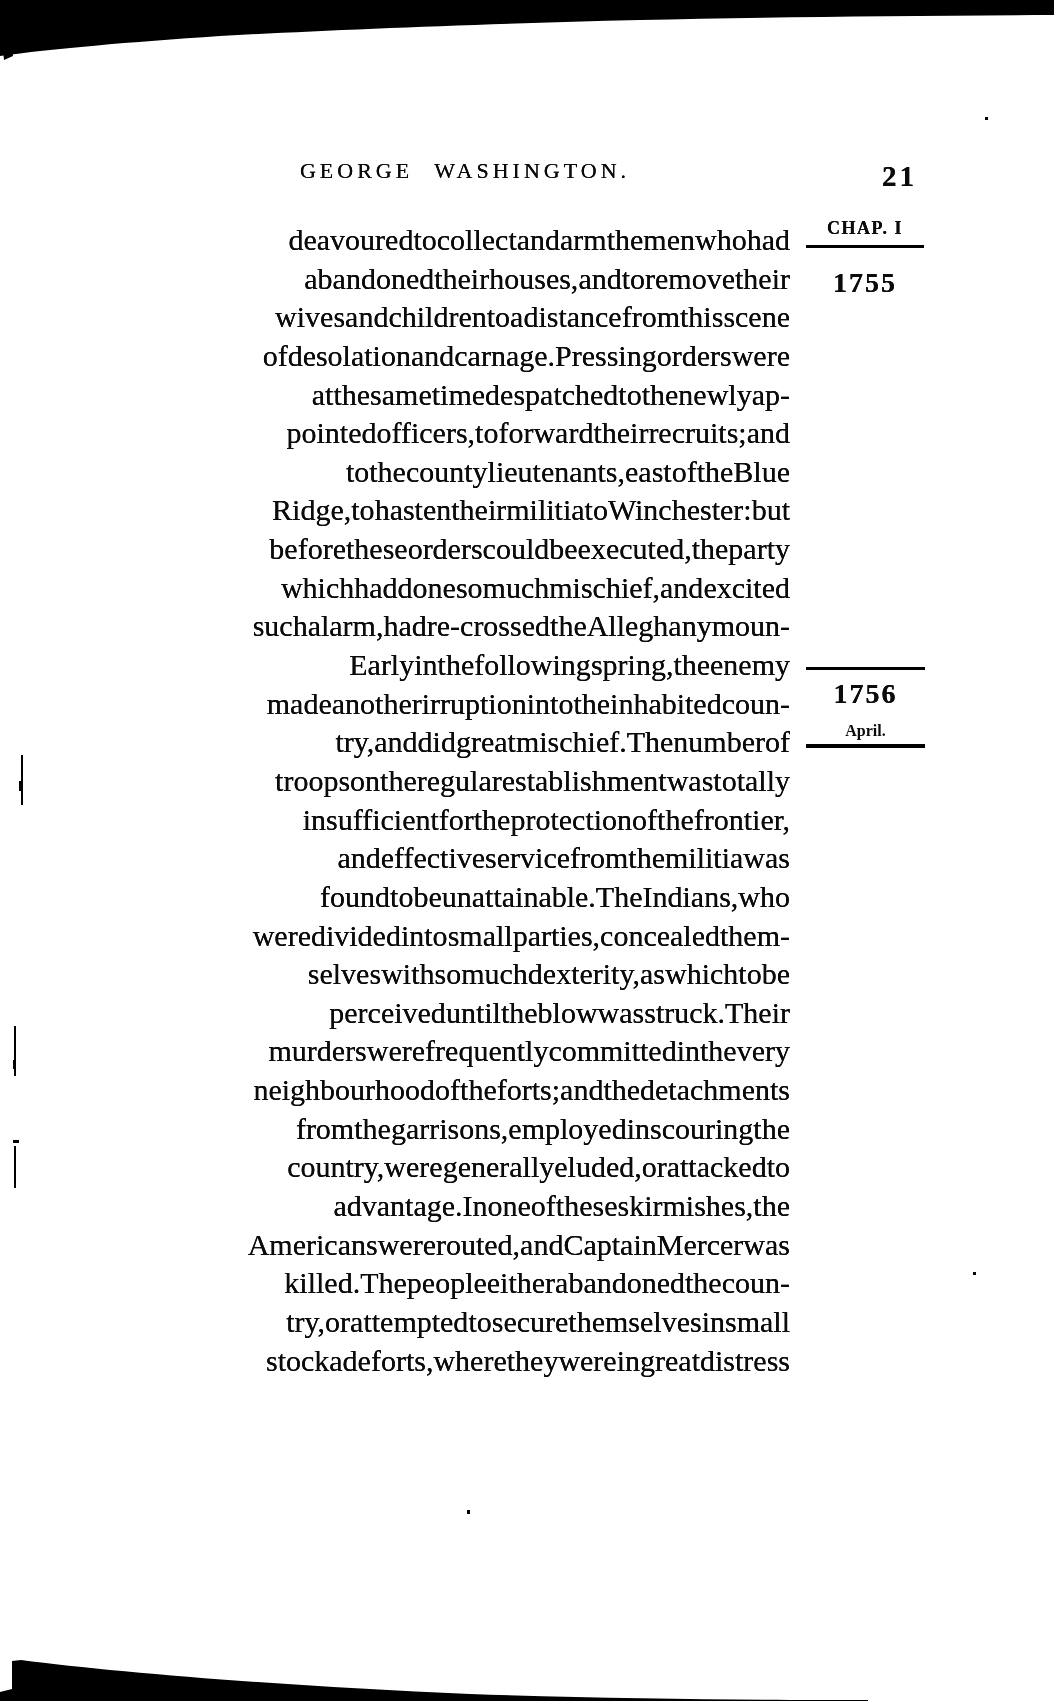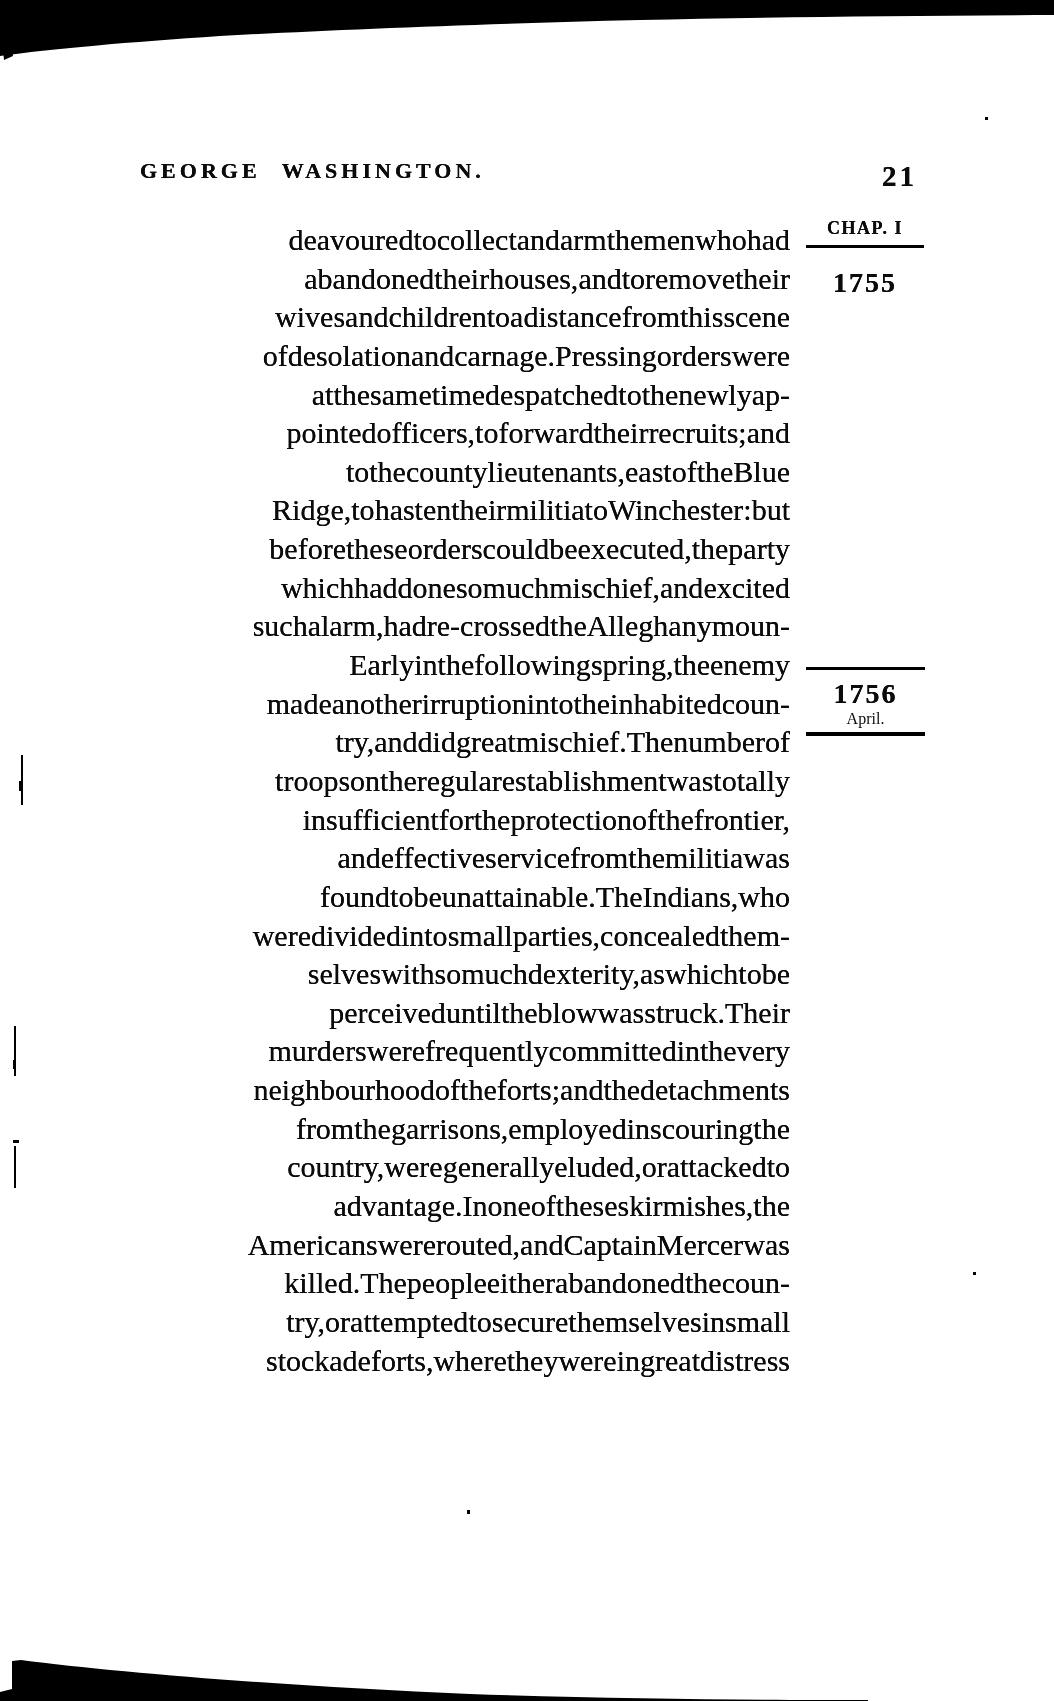--- a/index.html
+++ b/index.html
@@ -3,22 +3,22 @@
 <meta charset="utf-8">
 <style>
   html,body{margin:0;padding:0;}
   body{
     width:1054px;height:1701px;position:relative;background:#ffffff;
     font-family:"Liberation Serif", serif;color:#0b0b0b;overflow:hidden;
   }
   .abs{position:absolute;}
   
   .running-header{
-    left:140px;top:158px;width:650px;
-    font-size:22px;letter-spacing:4px;word-spacing:12px;font-weight:bold;
+    left:140px;top:158px;width:650px;text-align:center;
+    font-size:22px;letter-spacing:4px;word-spacing:12px;font-weight:normal;
     text-shadow:0 0 0.4px #000;
   }
   .page-number{
     left:882px;top:160px;font-size:29px;font-weight:bold;letter-spacing:3px;
     text-shadow:0 0 0.4px #000;
   }
   
   .body-text{
     left:140px;top:221px;width:650px;font-size:30px;
     text-shadow:0 0 0.45px #000;
@@ -27,21 +27,21 @@
   .line.no-justify{justify-content:flex-start;}
   .line.indent{padding-left:31px;}
   
   .margin-note-1{left:806px;top:218px;width:118px;text-align:center;}
   .chapter-label{font-size:18px;font-weight:bold;letter-spacing:1.5px;text-shadow:0 0 0.4px #000;}
   .rule{height:3px;background:#000;margin:0;}
   .margin-note-1 .rule{margin-top:6px;}
   .year-1755{font-size:28px;letter-spacing:2px;margin-top:19px;font-weight:bold;text-shadow:0 0 0.3px #000;}
   .margin-note-2{left:806px;top:667px;width:119px;text-align:center;}
   .year-1756{font-size:28px;letter-spacing:2px;margin-top:8px;font-weight:bold;text-shadow:0 0 0.3px #000;}
-  .month-label{font-size:16px;font-weight:normal;margin-top:0px;}
+  .month-label{font-size:16px;font-weight:bold;margin-top:12px;}
   .margin-note-2 .rule.bottom{margin-top:4px;height:3.5px;}
   
   svg.artifact{left:0;top:0;width:1054px;height:1701px;pointer-events:none;}
   .margin-mark{background:#000;}
   .speck{background:#000;}
 </style>
 </head>
 <body>
 
 <svg class="abs artifact" viewBox="0 0 1054 1701">

